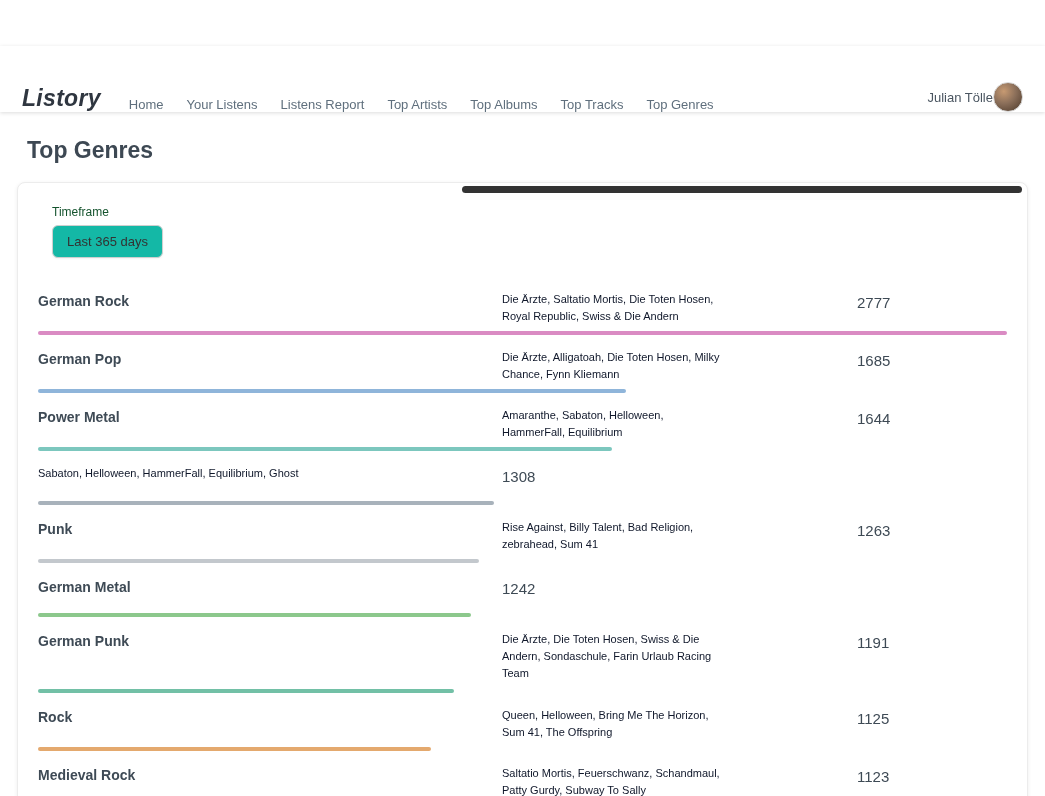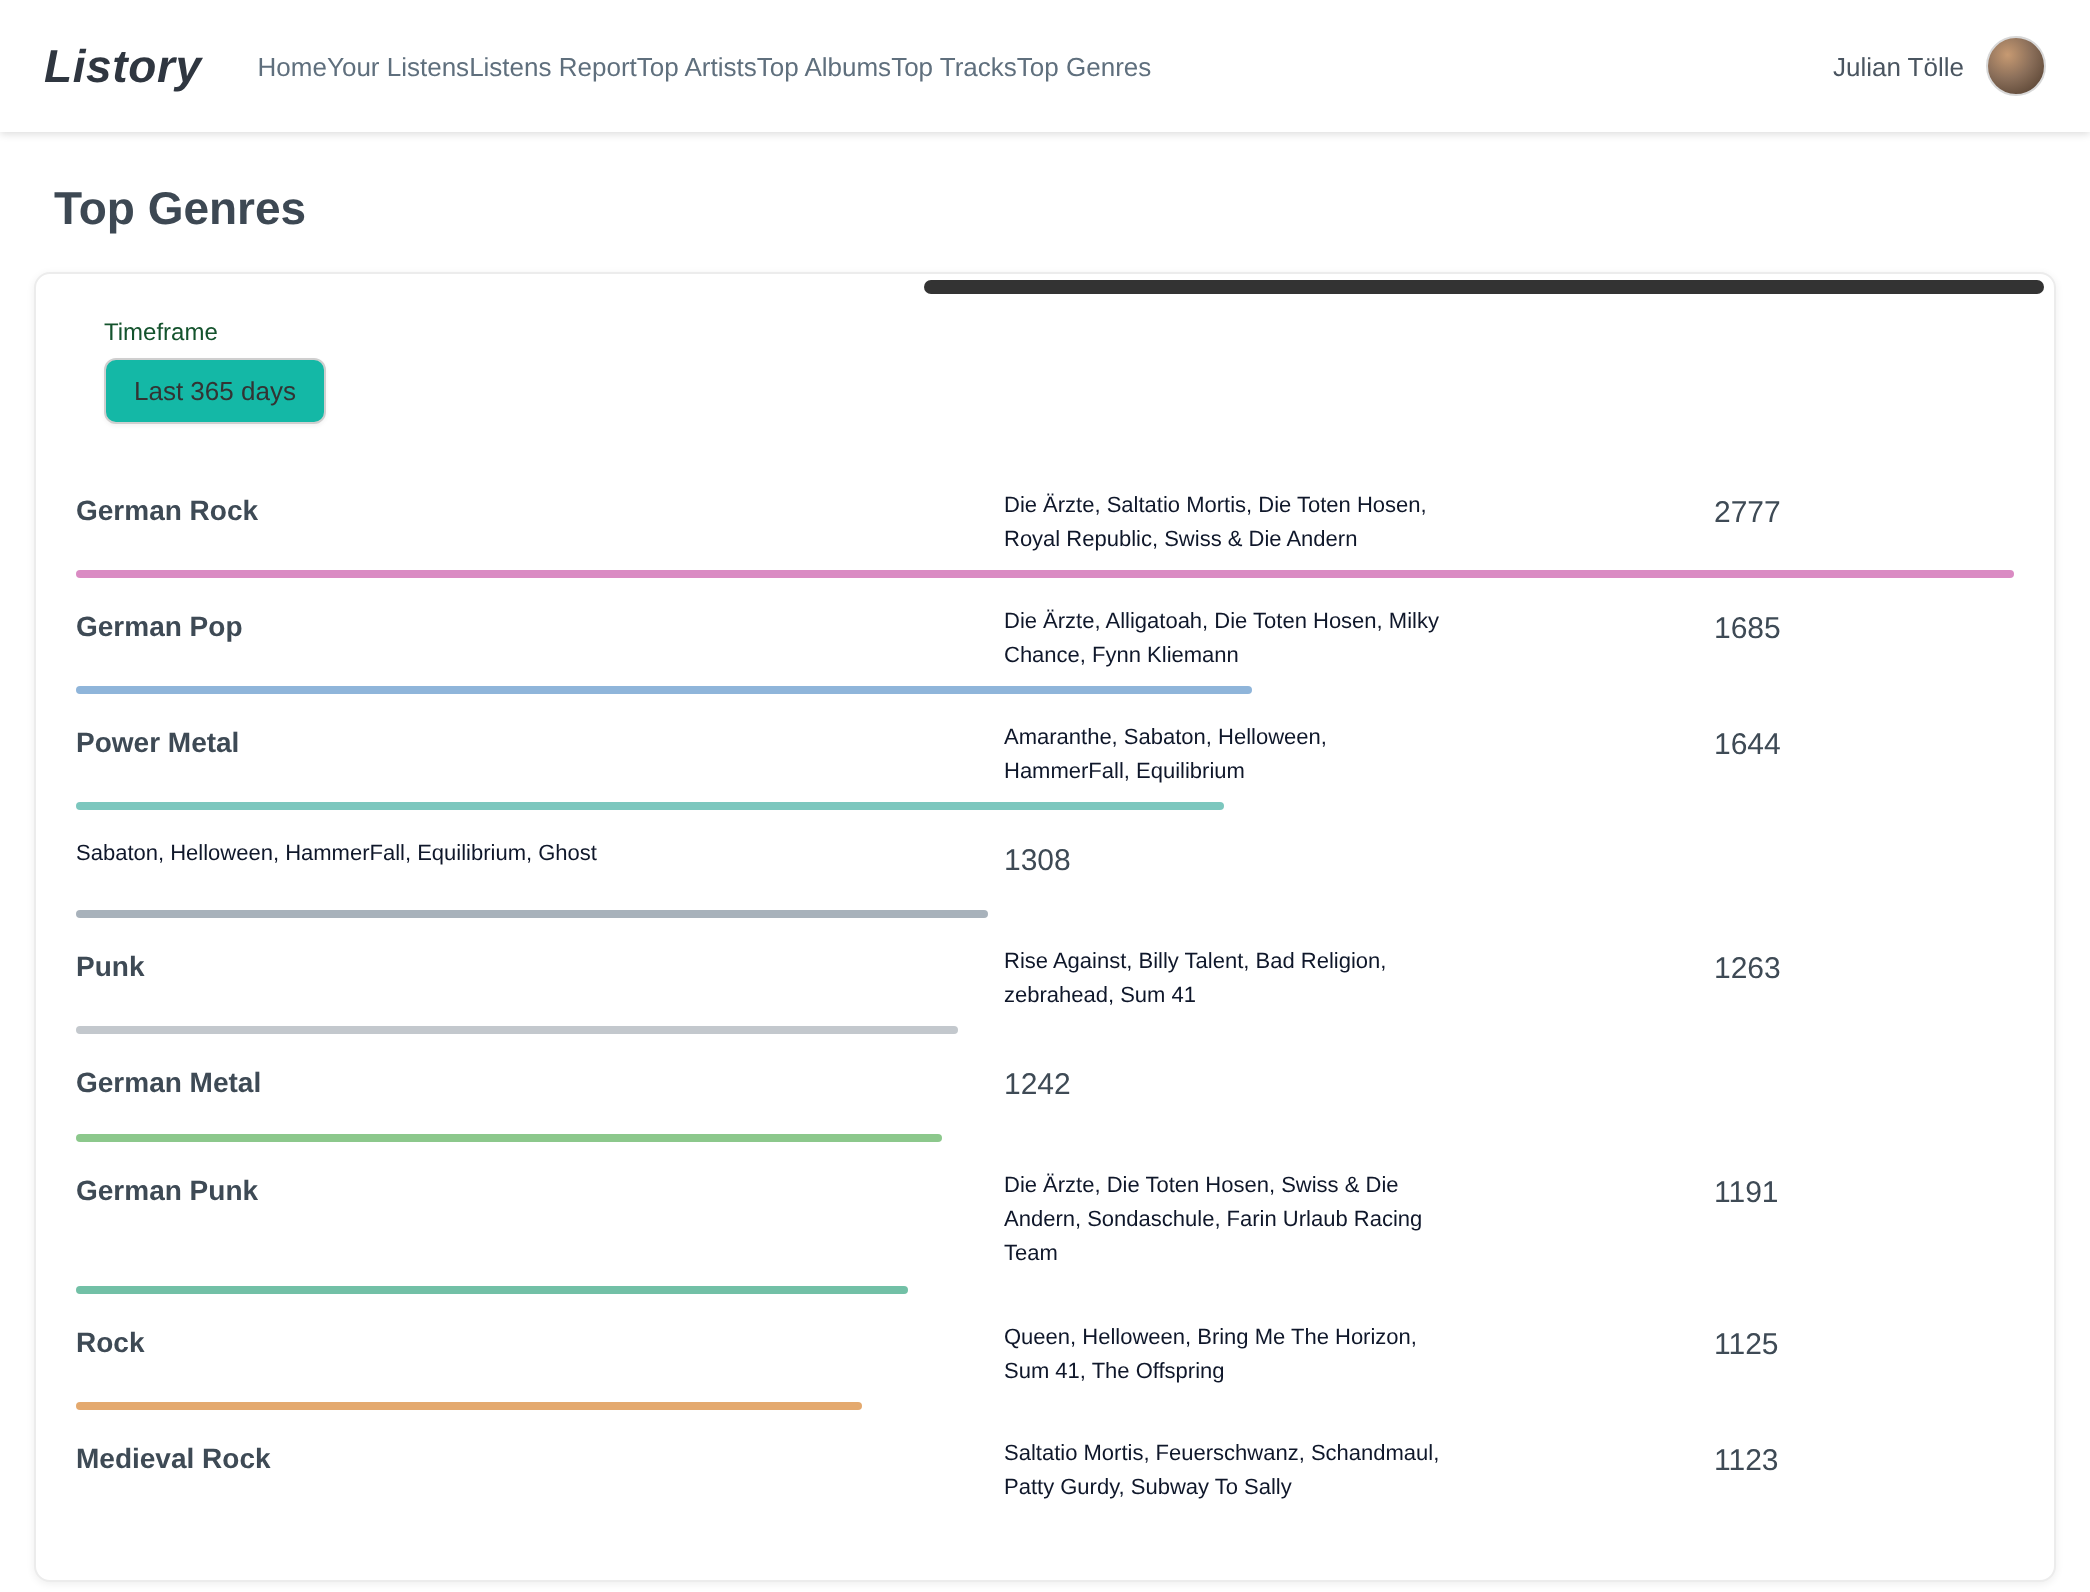--- a/index.html
+++ b/index.html
@@ -4,38 +4,38 @@
 <style>
   * { box-sizing: border-box; margin: 0; padding: 0; }
   html, body {
     width: 1045px; height: 796px;
     overflow: hidden;
     background: #ffffff;
     font-family: "Liberation Sans", sans-serif;
   }
   
   .topnav {
-    display: flex; align-items: center;
+    display: flex; align-items: flex-end;
     height: 66px; padding: 0 22px;
     background: #fff;
     box-shadow: 0 1px 4px rgba(0,0,0,.14);
-    position: relative; z-index: 5;
+    position: relative; z-index: 5; margin-top: 46px;
   }
   .logo {
     font-size: 23px; font-weight: 800; font-style: italic;
     color: #2f3640; margin-right: 28px; cursor: pointer;
     letter-spacing: .3px;
   }
-  .nav-links { display: flex; align-items: center; }
+  .nav-links { display: flex; align-items: center; gap: 23px; }
   .nav-link {
     font-size: 13px; color: #5f6f7d; text-decoration: none;
     cursor: pointer; white-space: nowrap;
   }
   .user-area {
-    margin-left: auto; display: flex; align-items: center; gap: 11px;
+    margin-left: auto; display: flex; align-items: center; 
     cursor: pointer;
   }
   .user-name { font-size: 13px; color: #4a5560; }
   .avatar {
     width: 30px; height: 30px; border-radius: 50%;
     background: radial-gradient(circle at 35% 30%, #c79a72 0%, #8b6f5a 45%, #4a3728 100%);
     border: 1px solid #d8d8d8;
   }
   
   .page-title {

